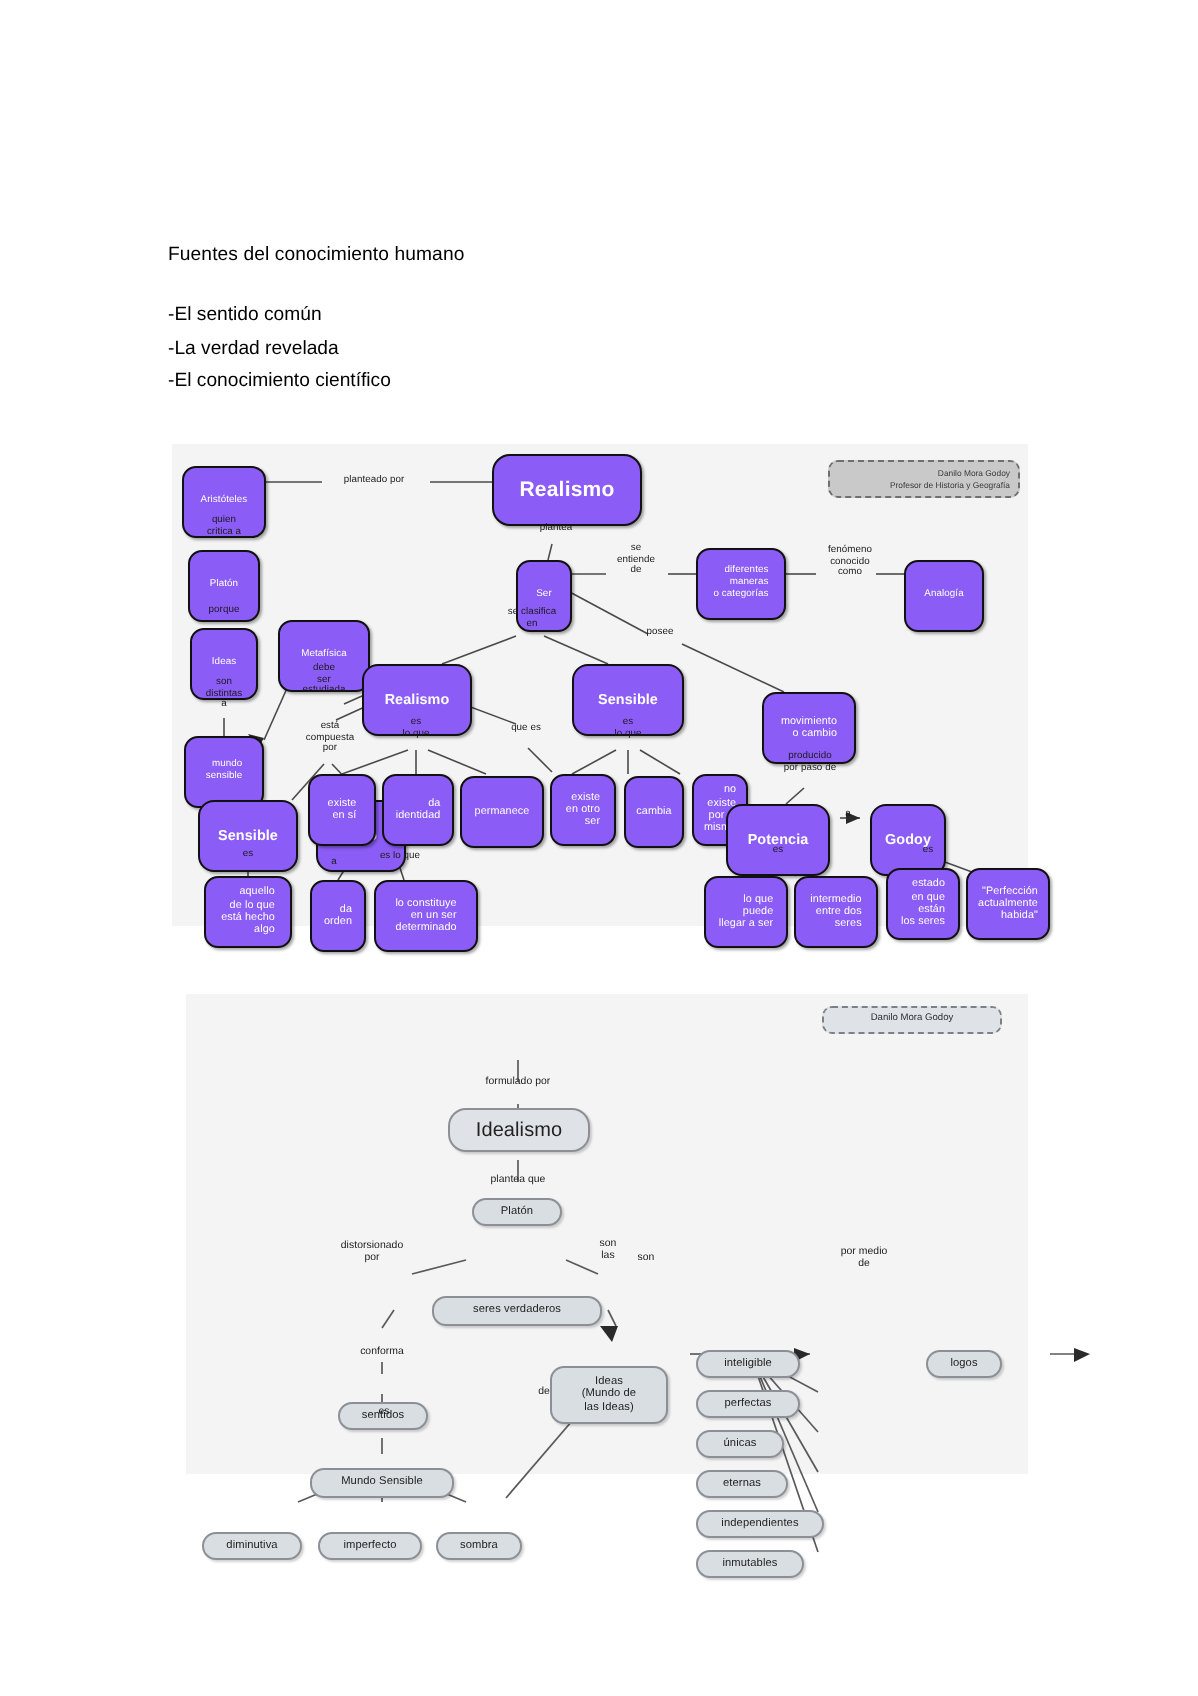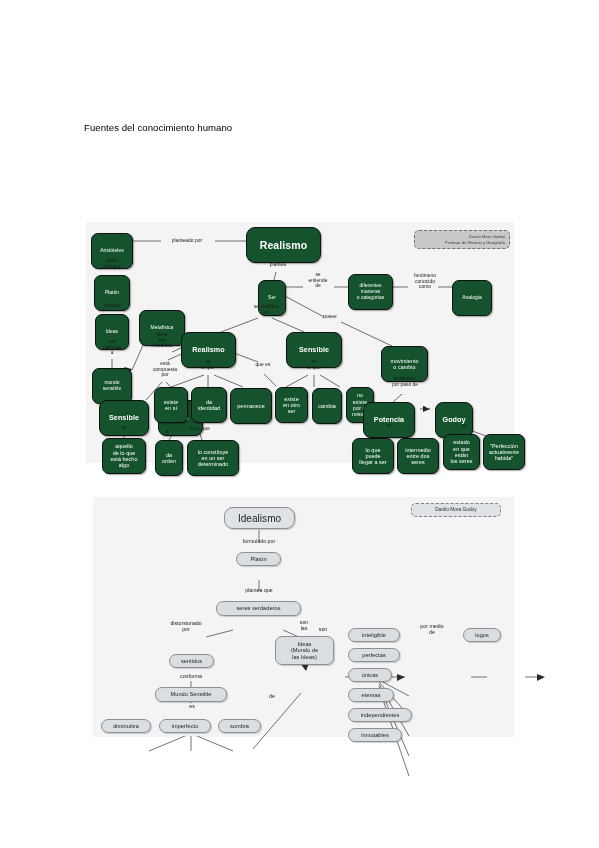--- a/index.html
+++ b/index.html
@@ -74,28 +74,28 @@
     position: absolute;
     left: 0; top: 0;
     width: 100%; height: 100%;
     overflow: visible;
   }
 
   
   .nd {
     position: absolute;
     box-sizing: border-box;
-    background: #14532d;
+    background: #8b5cf6;
     color: #fff;
     border-radius: 7px;
     border: 1.2px solid #111;
     display: flex;
     align-items: center;
     justify-content: center;
-    text-align: center;
+    text-align: right;
     font-size: 4.9px;
     line-height: 6.1px;
     padding: 17px 3px;
     letter-spacing: .05px;
     box-shadow: 1px 1px 1.5px rgba(0,0,0,.35);
   }
   .nd.big {
     font-size: 10.5px;
     font-weight: bold;
     line-height: 12px;
@@ -123,20 +123,21 @@
     border: 1.1px solid #8c9096;
     display: flex;
     align-items: center;
     justify-content: center;
     text-align: center;
     font-size: 5.6px;
     line-height: 6.6px;
     padding: 1px 5px;
     letter-spacing: .05px;
     box-shadow: 1px 1px 1.2px rgba(0,0,0,.18);
+    margin-top: 47px;
   }
   .nl.big {
     font-size: 10px;
     line-height: 11px;
     border-radius: 9px;
     background: #dfe3e7;
   }
 
   
   .lbl {
@@ -177,20 +178,25 @@
   }
 </style>
 </head>
 <body>
 
 <div class="page">
 
 
   <div class="heading">Fuentes del conocimiento humano</div>
 
+  <div class="bullets">
+    <div>-El sentido común</div>
+    <div>-La verdad revelada</div>
+    <div>-El conocimiento científico</div>
+  </div>
 
   <div class="cmap" id="cmap-realismo">
     <svg viewBox="0 0 428 241" preserveAspectRatio="none">
       <g stroke="#4a4a4a" stroke-width="0.8" fill="none">
 
         <line x1="47" y1="19" x2="75" y2="19"></line>
         <line x1="129" y1="19" x2="160" y2="19"></line>
 
         <line x1="26" y1="27" x2="26" y2="38"></line>
         <line x1="26" y1="53" x2="26" y2="64"></line>

